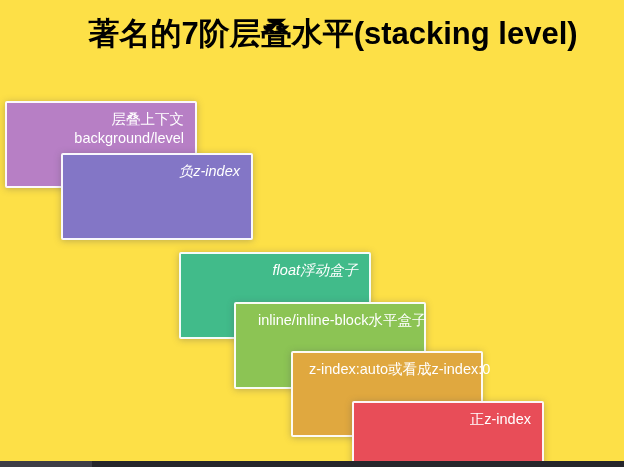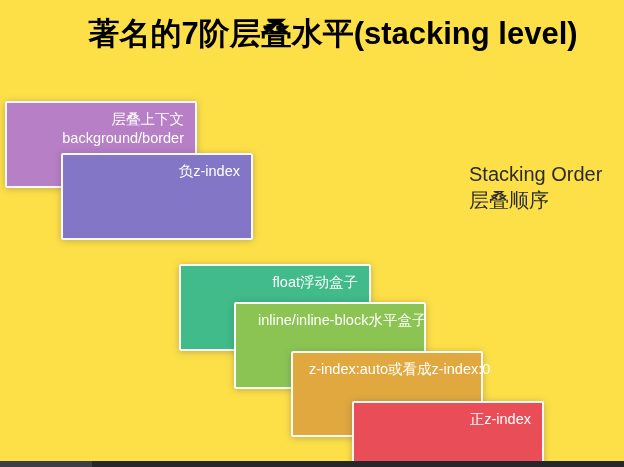--- a/index.html
+++ b/index.html
@@ -32,23 +32,23 @@
     border-radius:2px;
     box-shadow:0 1px 7px rgba(80,80,90,0.35);
     box-sizing:border-box;
     color:#fff;
     padding:7px 11px;
   }
   .layer-label{
     font-size:14.5px;line-height:1.3;white-space:nowrap;color:#fff;text-align:right;
   }
   .l1{left:5px;  top:101px;}
-  .l2{left:61px; top:153px;}
+  .l2{left:61px; top:153px;font-style:italic;}
   .l3{left:121px;top:203px;}
-  .l4{left:179px;top:264px;}
+  .l4{left:179px;top:252px;font-style:italic;}
   .l5{left:234px;top:302px;}
   .l6{left:291px;top:351px;height:86px;}
   .l7{left:352px;top:401px;height:90px;}
   
   .chevron{
     position:absolute;left:-7px;top:122px;
     font-size:22px;color:#9a9a9a;line-height:1;
     cursor:pointer;
   }
   .chevron::before{content:"‹";}
@@ -66,21 +66,21 @@
 <body>
 
 <div id="canvas">
 
   <div class="title">著名的7阶层叠水平(stacking level)</div>
 
   <span class="chevron"></span>
 
   <div class="layer l1" style="background: rgb(183, 127, 197);">
     <div class="layer-label">层叠上下文</div>
-    <div class="layer-label">background/border</div>
+    <div class="layer-label">background/level</div>
   </div>
 
   <div class="layer l2" style="background: rgb(131, 118, 198);">
     <div class="layer-label">负z-index</div>
   </div>
 
 
   <div class="layer l4" style="background: rgb(65, 187, 138);">
     <div class="layer-label">float浮动盒子</div>
   </div>
@@ -90,22 +90,18 @@
   </div>
 
   <div class="layer l6" style="background: rgb(224, 168, 63); padding-left: 16px;">
     <div class="layer-label">z-index:auto或看成z-index:0</div>
   </div>
 
   <div class="layer l7" style="background: rgb(232, 77, 88);">
     <div class="layer-label">正z-index</div>
   </div>
 
-  <div class="side-note">
-    <div>Stacking Order</div>
-    <div>层叠顺序</div>
-  </div>
 
   <div class="bottom-bar" style="background: rgb(38, 38, 43);">
     <div class="played" style="background: rgb(62, 62, 70); width: 92px;"></div>
   </div>
 
 </div>
 
 </body></html>

